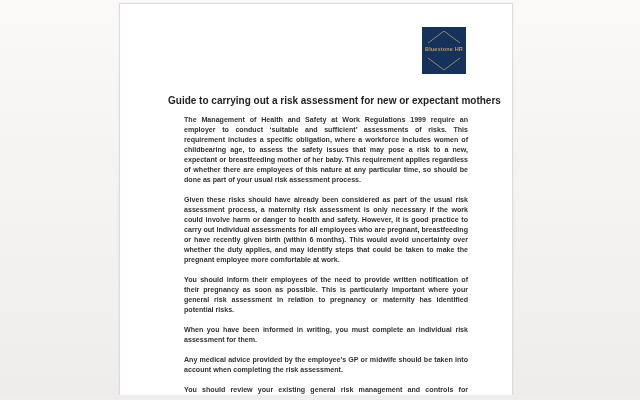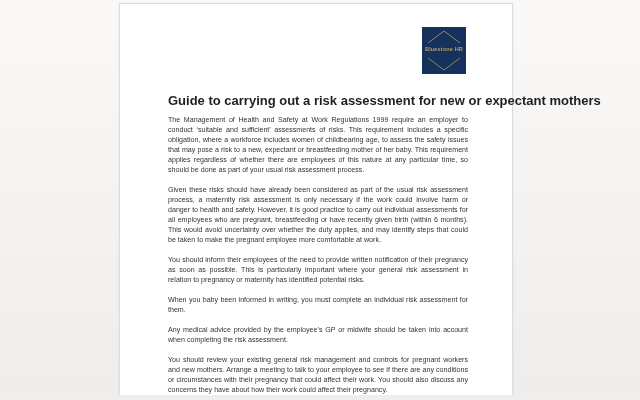--- a/index.html
+++ b/index.html
@@ -21,24 +21,24 @@
   .logo-text {
     position: absolute; left: 0; right: 0; top: 19px; text-align: center;
     font-size: 5.6px; font-weight: bold; color: #b89c5e; letter-spacing: 0.1px;
     white-space: nowrap;
   }
   .content {
     position: absolute; left: 48px; top: 92px; width: 300px;
     color: #333333; font-size: 7.1px; line-height: 10px;
   }
   .title {
-    font-size: 13px; font-weight: bold; color: #1f1f1f; margin: 0 0 9px 0;
+    font-size: 10px; font-weight: bold; color: #1f1f1f; margin: 0 0 9px 0;
     white-space: nowrap;
   }
-  .para { margin: 0 0 10px 0; text-align: justify; }
+  .para { margin: 0 0 10px 16px; text-align: justify; font-weight: bold; }
   .bottom-strip {
     position: absolute; left: 0; top: 395px; width: 640px; height: 5px;
     background: #efeeec;
   }
 </style>
 </head>
 <body>
 
 <div class="page">
   <div class="logo">
@@ -47,20 +47,20 @@
       <polyline points="6,31 22,43 38,31" fill="none" stroke="#b89c5e" stroke-width="0.8"></polyline>
     </svg>
     <div class="logo-text">Bluestone HR</div>
   </div>
 
   <div class="content">
     <div class="title">Guide to carrying out a risk assessment for new or expectant mothers</div>
     <p class="para">The Management of Health and Safety at Work Regulations 1999 require an employer to conduct ‘suitable and sufficient’ assessments of risks. This requirement includes a specific obligation, where a workforce includes women of childbearing age, to assess the safety issues that may pose a risk to a new, expectant or breastfeeding mother of her baby. This requirement applies regardless of whether there are employees of this nature at any particular time, so should be done as part of your usual risk assessment process.</p>
     <p class="para">Given these risks should have already been considered as part of the usual risk assessment process, a maternity risk assessment is only necessary if the work could involve harm or danger to health and safety. However, it is good practice to carry out individual assessments for all employees who are pregnant, breastfeeding or have recently given birth (within 6 months). This would avoid uncertainty over whether the duty applies, and may identify steps that could be taken to make the pregnant employee more comfortable at work.</p>
     <p class="para">You should inform their employees of the need to provide written notification of their pregnancy as soon as possible. This is particularly important where your general risk assessment in relation to pregnancy or maternity has identified potential risks.</p>
-    <p class="para">When you baby been informed in writing, you must complete an individual risk assessment for them.</p>
+    <p class="para">When you have been informed in writing, you must complete an individual risk assessment for them.</p>
     <p class="para">Any medical advice provided by the employee’s GP or midwife should be taken into account when completing the risk assessment.</p>
     <p class="para">You should review your existing general risk management and controls for pregnant workers and new mothers.  Arrange a meeting to talk to your employee to see if there are any conditions or circumstances with their pregnancy that could affect their work.  You should also discuss any concerns they have about how their work could affect their pregnancy.</p>
 
   </div>
 </div>
 
 <div class="bottom-strip"></div>
 
 </body></html>

